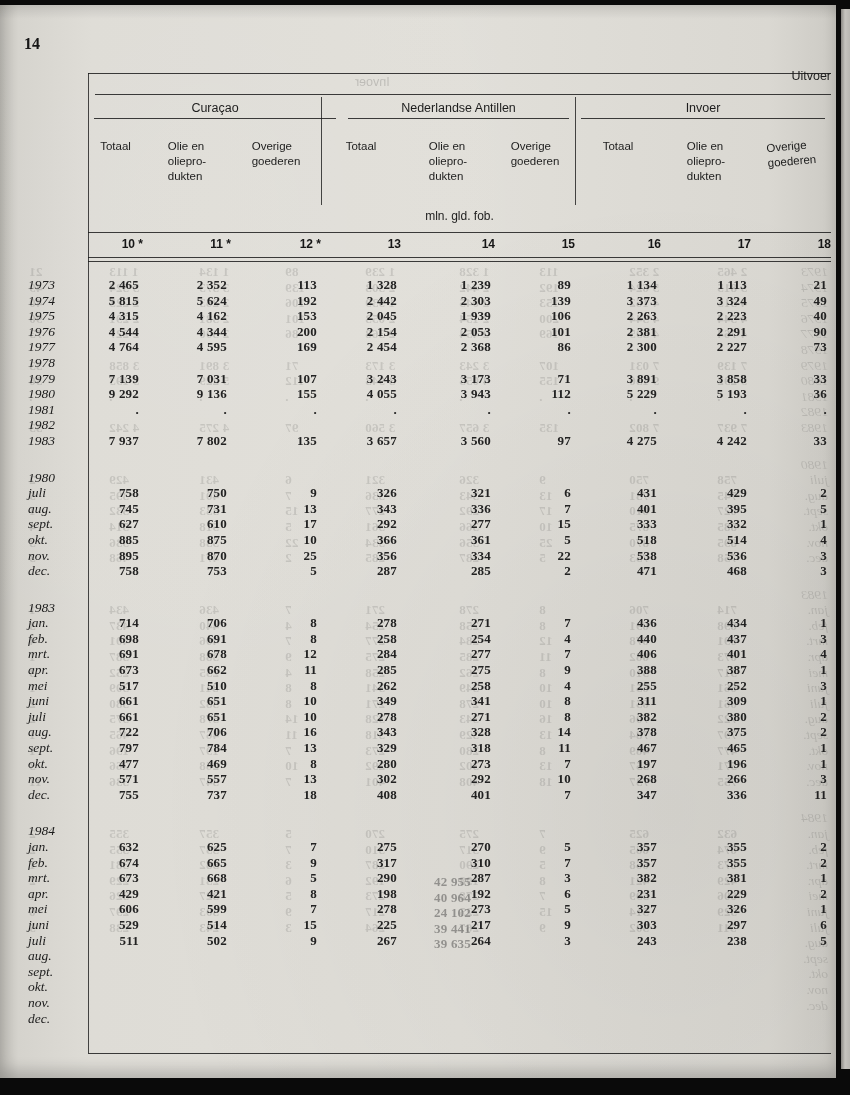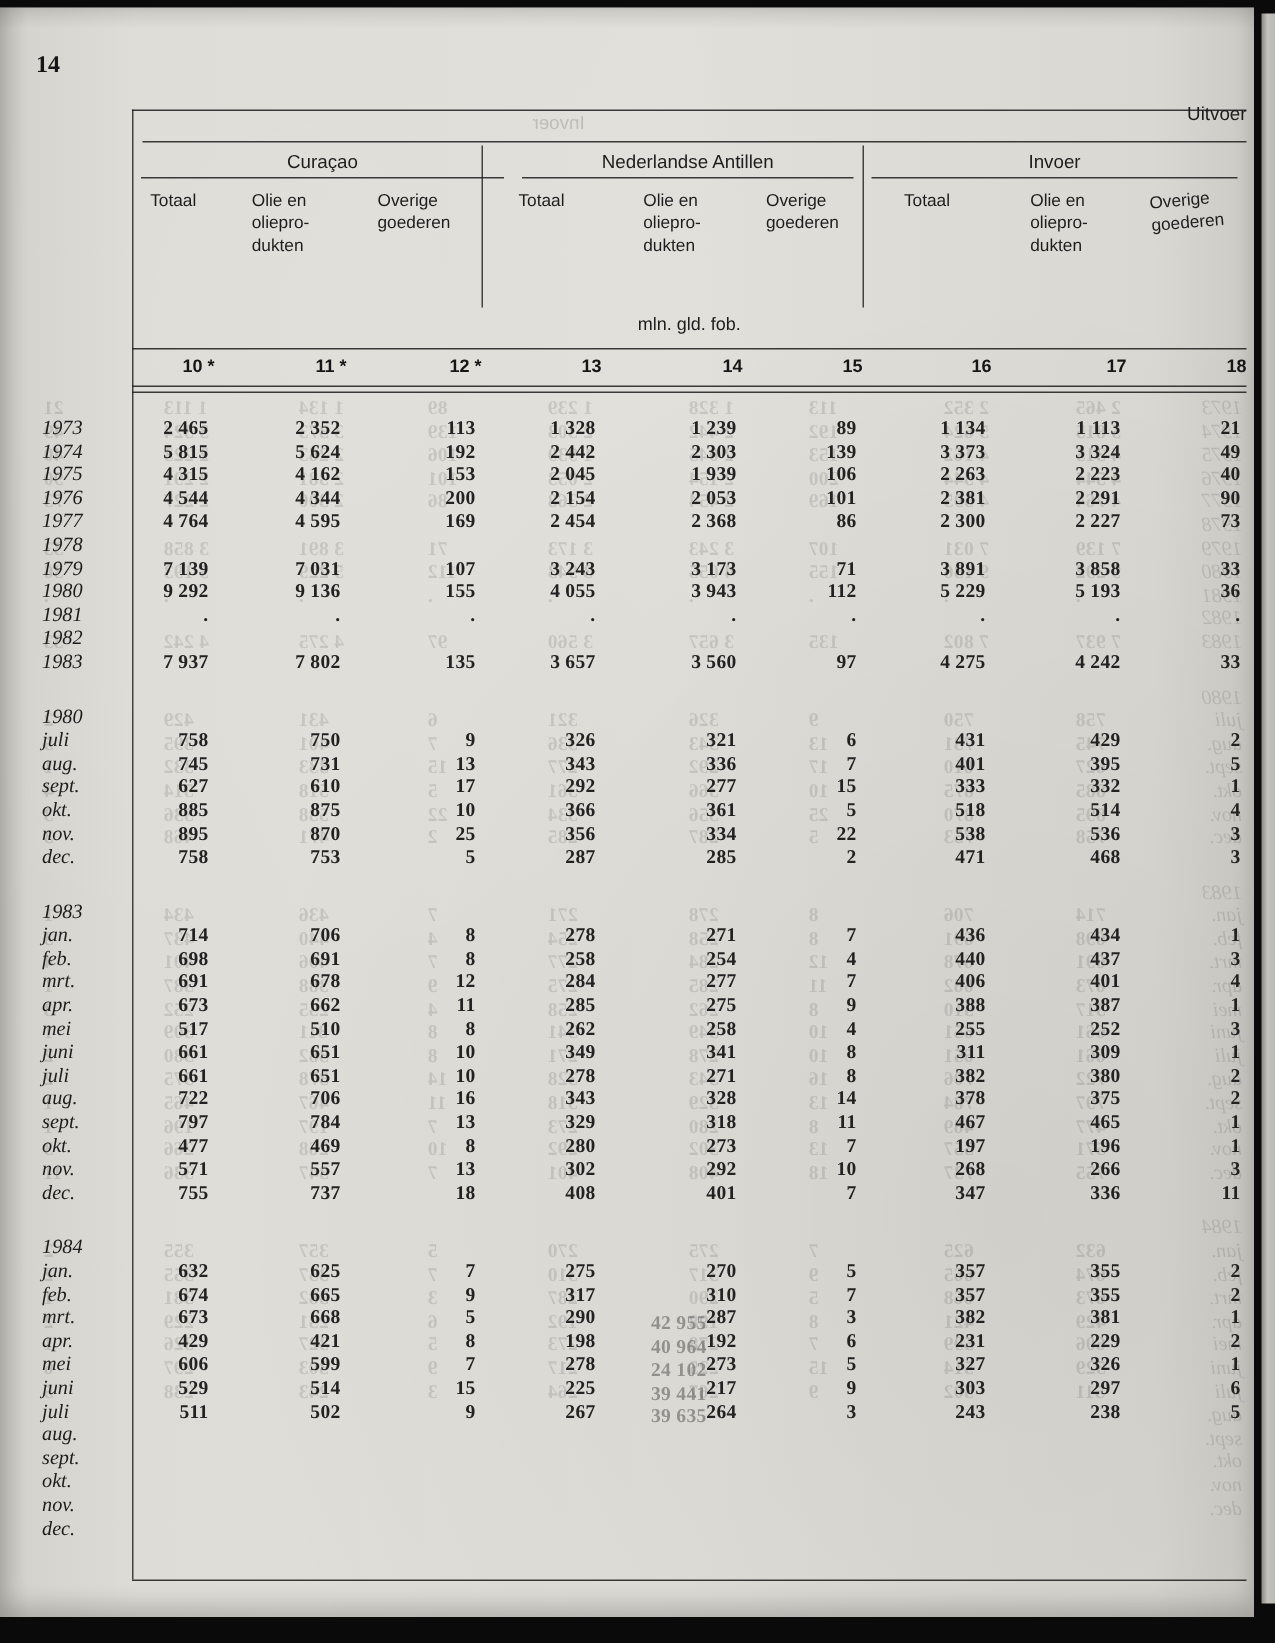--- a/index.html
+++ b/index.html
@@ -33,21 +33,21 @@
   .vsep{position:absolute;top:30px;width:1.2px;height:108px;background:rgba(28,28,28,.8);}
   .vs1{left:296px;} .vs2{left:550px;}
   .t-title{position:absolute;top:2px;left:63px;width:743px;text-align:right;
     font:12.5px "Liberation Sans",sans-serif;color:#1d1d1d;}
   .grouprow{position:absolute;top:34px;left:63px;width:743px;display:flex;}
   .group{text-align:center;font:12.5px "Liberation Sans",sans-serif;color:#1d1d1d;
     padding-bottom:3px;border-bottom:1.2px solid rgba(28,28,28,.85);margin:0 6px;}
   .g1{width:221px;} .g2{width:242px;} .g3{width:244px;}
   .grid{display:grid;grid-template-columns:63px 55px 88px 90px 80px 94px 80px 86px 90px 80px;}
   .colhdrs{position:absolute;top:60px;left:0;width:806px;}
-  .hcell{display:flex;justify-content:center;align-items:flex-start;}
+  .hcell{display:flex;justify-content:center;align-items:flex-start;margin-top:12px;}
   .hcell span{font:11.5px/1.3 "Liberation Sans",sans-serif;color:#1d1d1d;text-align:left;white-space:pre-line;}
   .colhdrs .hcell:nth-child(10) span{transform:rotate(-5deg);}
   .unit{position:absolute;top:142px;left:63px;width:743px;text-align:center;
     font:12px "Liberation Sans",sans-serif;color:#1d1d1d;}
   .cnums{position:absolute;top:170px;left:0;width:806px;}
   .cnum{text-align:right;font:bold 12px "Liberation Sans",sans-serif;color:#161616;}
   
   #rows{position:absolute;left:0;top:210px;width:806px;z-index:2;}
   .section{margin-top:21px;}
   .section:first-child{margin-top:0;}

